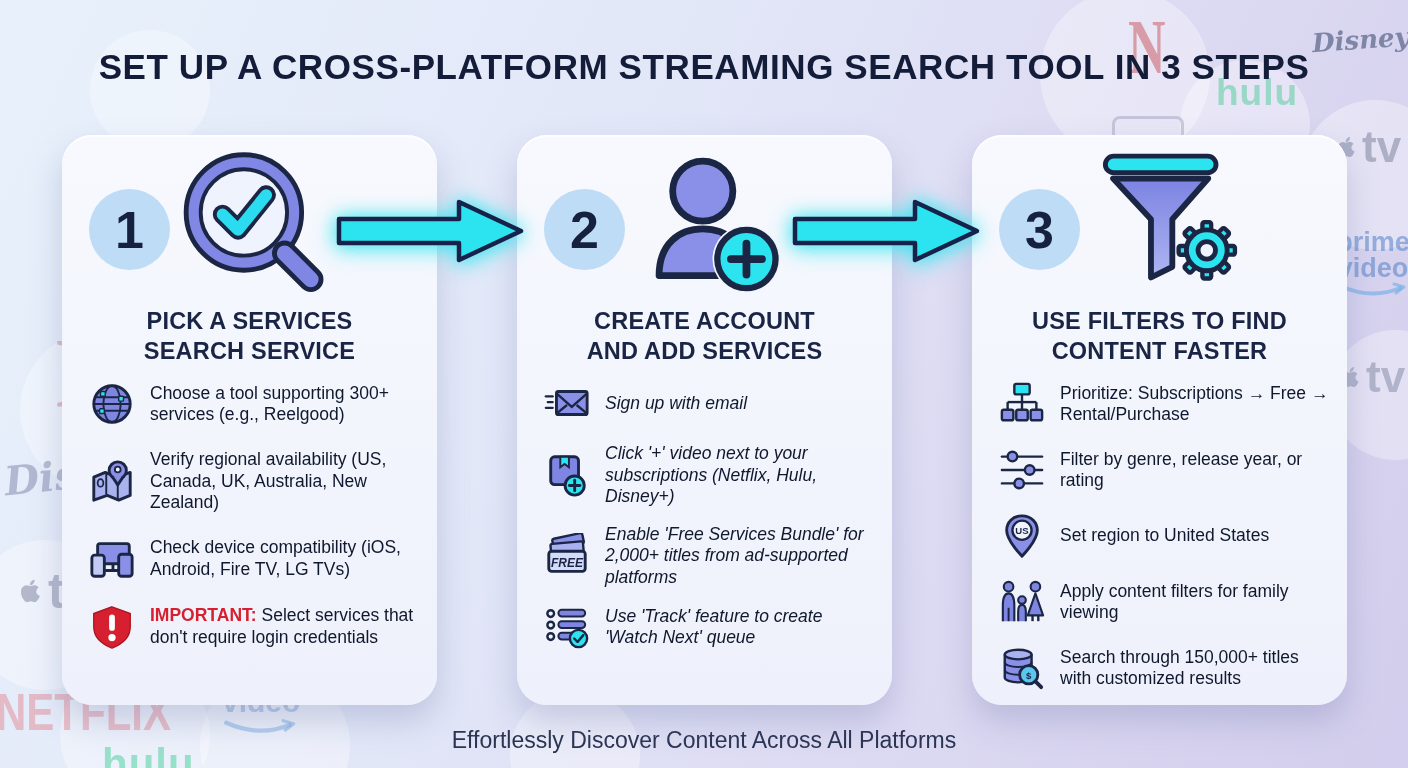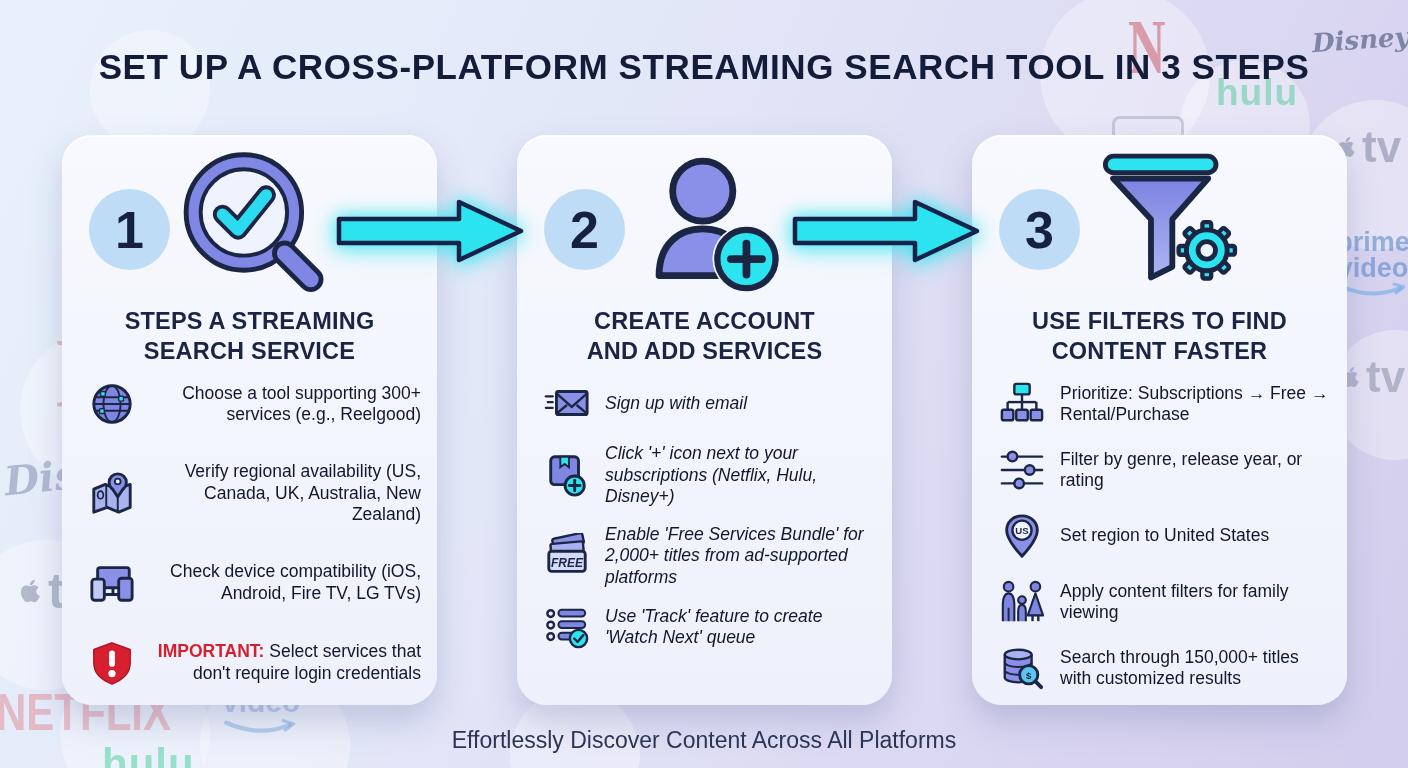--- a/index.html
+++ b/index.html
@@ -51,21 +51,21 @@
     position:absolute; left:27px; top:54px; width:81px; height:81px; border-radius:50%;
     background:#bedcf6; display:flex; align-items:center; justify-content:center;
     font-size:52px; font-weight:bold; color:#16213f;
   }
   .main-icon { position:absolute; left:112px; top:14px; width:165px; height:158px; }
   .card-title {
     position:absolute; top:171px; left:0; width:100%; text-align:center;
     font-size:23.5px; font-weight:bold; letter-spacing:.2px; color:#1a2444; line-height:1.28;
   }
   .bullets { position:absolute; top:246px; left:25px; right:16px; display:flex; flex-direction:column; }
-  .card-1 .bullets { gap:34px;text-align:right; }
+  .card-1 .bullets { gap:22px; }
   .card-2 .bullets { gap:16px;font-style:italic; }
   .card-3 .bullets { gap:20px; }
   .bullet { display:flex; align-items:center; gap:13px; }
   .b-icon { flex:0 0 50px; display:flex; justify-content:center; }
   .b-text { font-size:17.5px; line-height:21.5px; color:#10182e; }
   .imp { color:#d6202f; font-weight:bold; }
 
   
   .flow-arrow { position:absolute; top:196px; z-index:4; filter:drop-shadow(0 0 9px rgba(45,228,239,.8)) drop-shadow(0 4px 10px rgba(45,228,239,.45)); }
   .arrow-1 { left:332px; }  .arrow-2 { left:788px; }
@@ -143,21 +143,21 @@
     <div class="main-icon"><svg width="165" height="158" viewBox="0 0 170 160">
             <circle cx="72" cy="64" r="52" fill="#EFF3FE" stroke="#8187E4" stroke-width="14"></circle>
             <circle cx="72" cy="64" r="59.5" fill="none" stroke="#1B2644" stroke-width="5"></circle>
             <circle cx="72" cy="64" r="44.5" fill="none" stroke="#1B2644" stroke-width="4"></circle>
             <path d="M50 66 L66 82 L95 46" fill="none" stroke="#1B2644" stroke-width="20" stroke-linecap="round" stroke-linejoin="round"></path>
             <path d="M50 66 L66 82 L95 46" fill="none" stroke="#2BDCF0" stroke-width="12" stroke-linecap="round" stroke-linejoin="round"></path>
             <line x1="114" y1="106" x2="141" y2="133" stroke="#1B2644" stroke-width="26" stroke-linecap="round"></line>
             <line x1="114" y1="106" x2="141" y2="133" stroke="#7F86E3" stroke-width="16" stroke-linecap="round"></line>
           </svg></div>
     <div class="card-title">
-          <div>STEPS A STREAMING</div>
+          <div>PICK A SERVICES</div>
           <div>SEARCH SERVICE</div>
         </div>
     <div class="bullets">
           <div class="bullet">
             <span class="b-icon">
               <svg width="46" height="46" viewBox="0 0 48 48">
                 <circle cx="24" cy="24" r="19" fill="#7E86E2" stroke="#1B2644" stroke-width="3"></circle>
                 <ellipse cx="24" cy="24" rx="9" ry="19" fill="none" stroke="#1B2644" stroke-width="2"></ellipse>
                 <line x1="6" y1="17" x2="42" y2="17" stroke="#1B2644" stroke-width="2"></line>
                 <line x1="6" y1="31" x2="42" y2="31" stroke="#1B2644" stroke-width="2"></line>
@@ -238,21 +238,21 @@
           <div class="bullet">
             <span class="b-icon">
               <svg width="46" height="46" viewBox="0 0 48 48">
                 <rect x="7" y="5" width="29" height="29" rx="4" fill="#7E86E2" stroke="#1B2644" stroke-width="3"></rect>
                 <path d="M17 5 L17 16 L21.5 12.5 L26 16 L26 5 Z" fill="#2BE4EF" stroke="#1B2644" stroke-width="2"></path>
                 <circle cx="32" cy="35" r="10" fill="#2BE4EF" stroke="#1B2644" stroke-width="3"></circle>
                 <line x1="26.5" y1="35" x2="37.5" y2="35" stroke="#1B2644" stroke-width="3" stroke-linecap="round"></line>
                 <line x1="32" y1="29.5" x2="32" y2="40.5" stroke="#1B2644" stroke-width="3" stroke-linecap="round"></line>
               </svg>
             </span>
-            <span class="b-text">Click '+' icon next to your subscriptions (Netflix, Hulu, Disney+)</span>
+            <span class="b-text">Click '+' video next to your subscriptions (Netflix, Hulu, Disney+)</span>
           </div>
           <div class="bullet">
             <span class="b-icon">
               <svg width="46" height="46" viewBox="0 0 48 48">
                 <rect x="9" y="3" width="32" height="11" rx="2" fill="#8A90E8" stroke="#1B2644" stroke-width="2.5" transform="rotate(-12 25 8)"></rect>
                 <rect x="7" y="10" width="34" height="11" rx="2" fill="#A9B1F0" stroke="#1B2644" stroke-width="2.5" transform="rotate(-5 24 15)"></rect>
                 <rect x="5" y="19" width="38" height="21" rx="3" fill="#D4DBF9" stroke="#1B2644" stroke-width="3"></rect>
                 <text x="24" y="35" text-anchor="middle" font-family="Liberation Sans,sans-serif" font-size="12.5" font-weight="bold" fill="#1B2644">FREE</text>
               </svg>
             </span>

